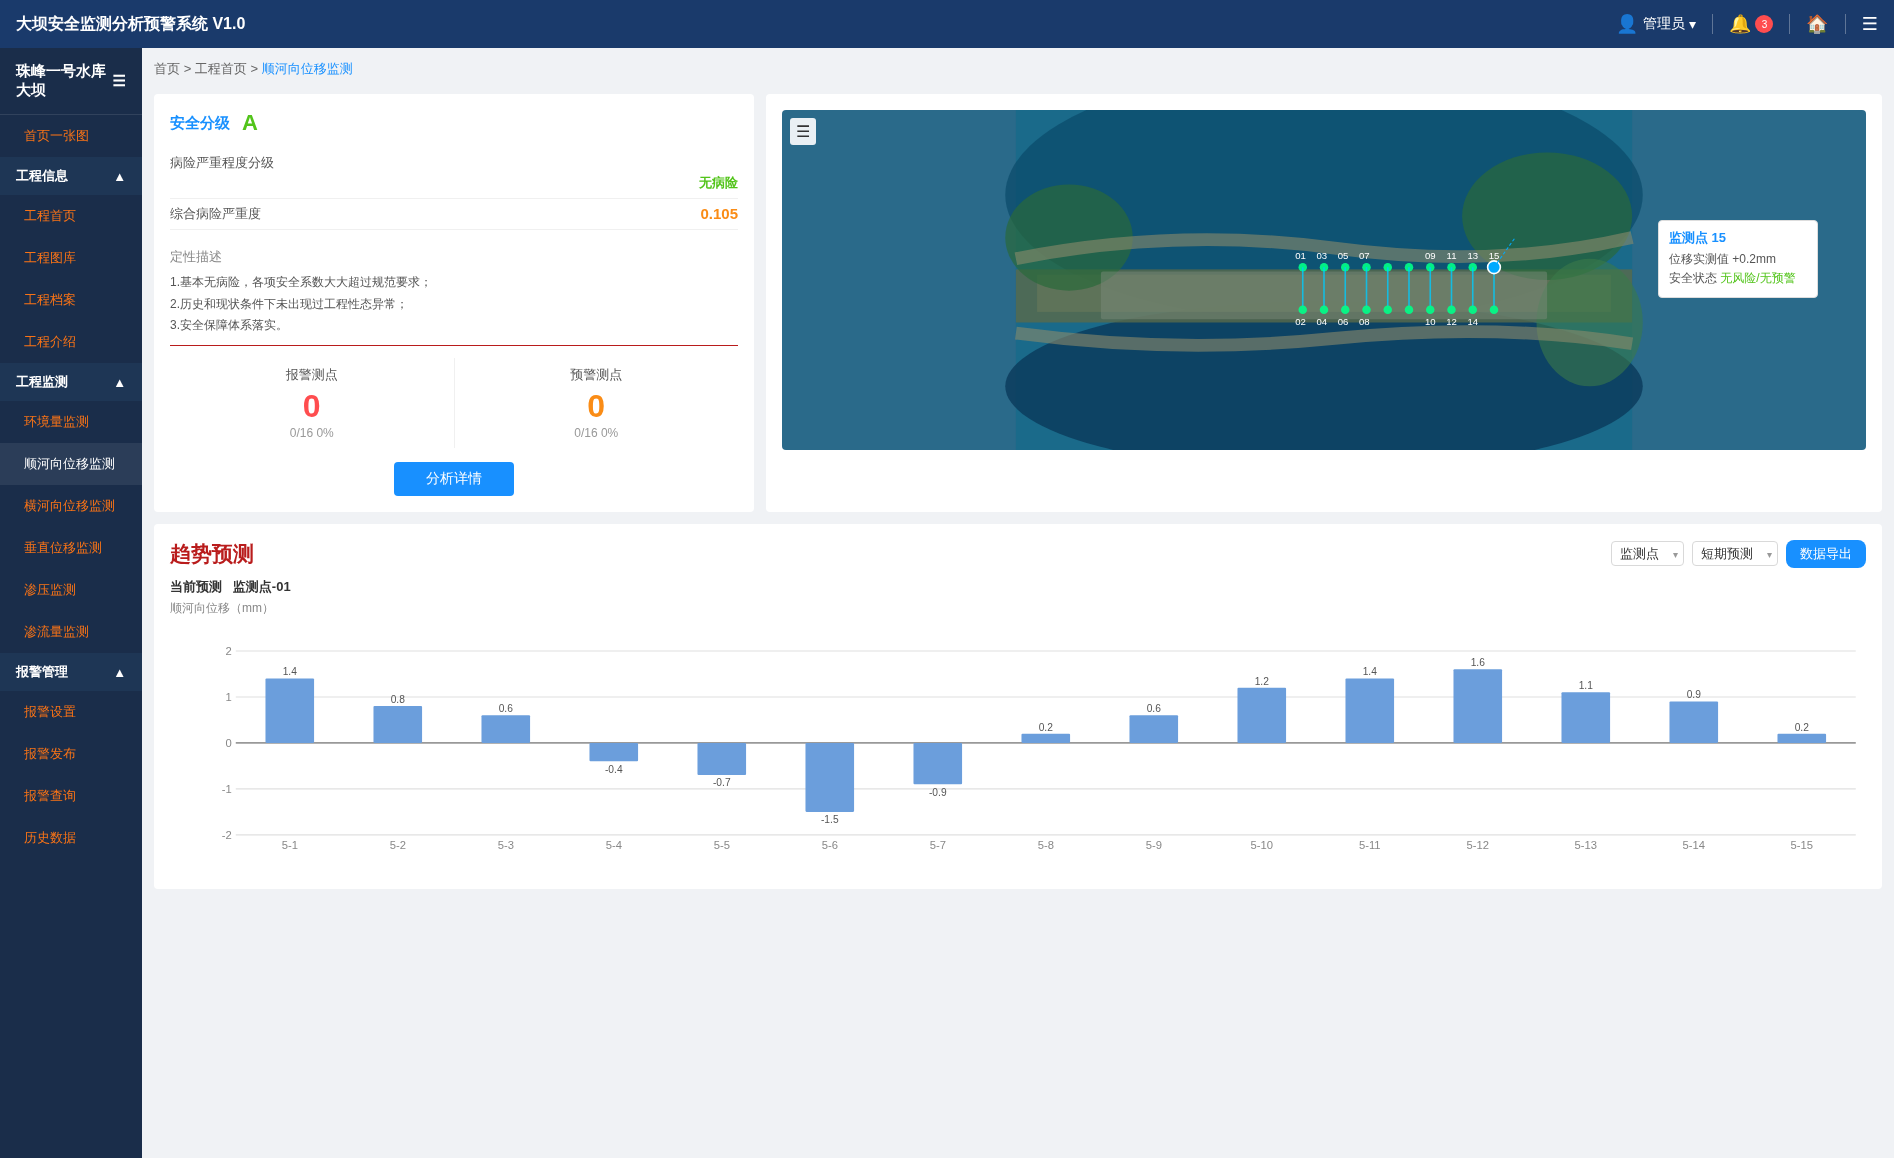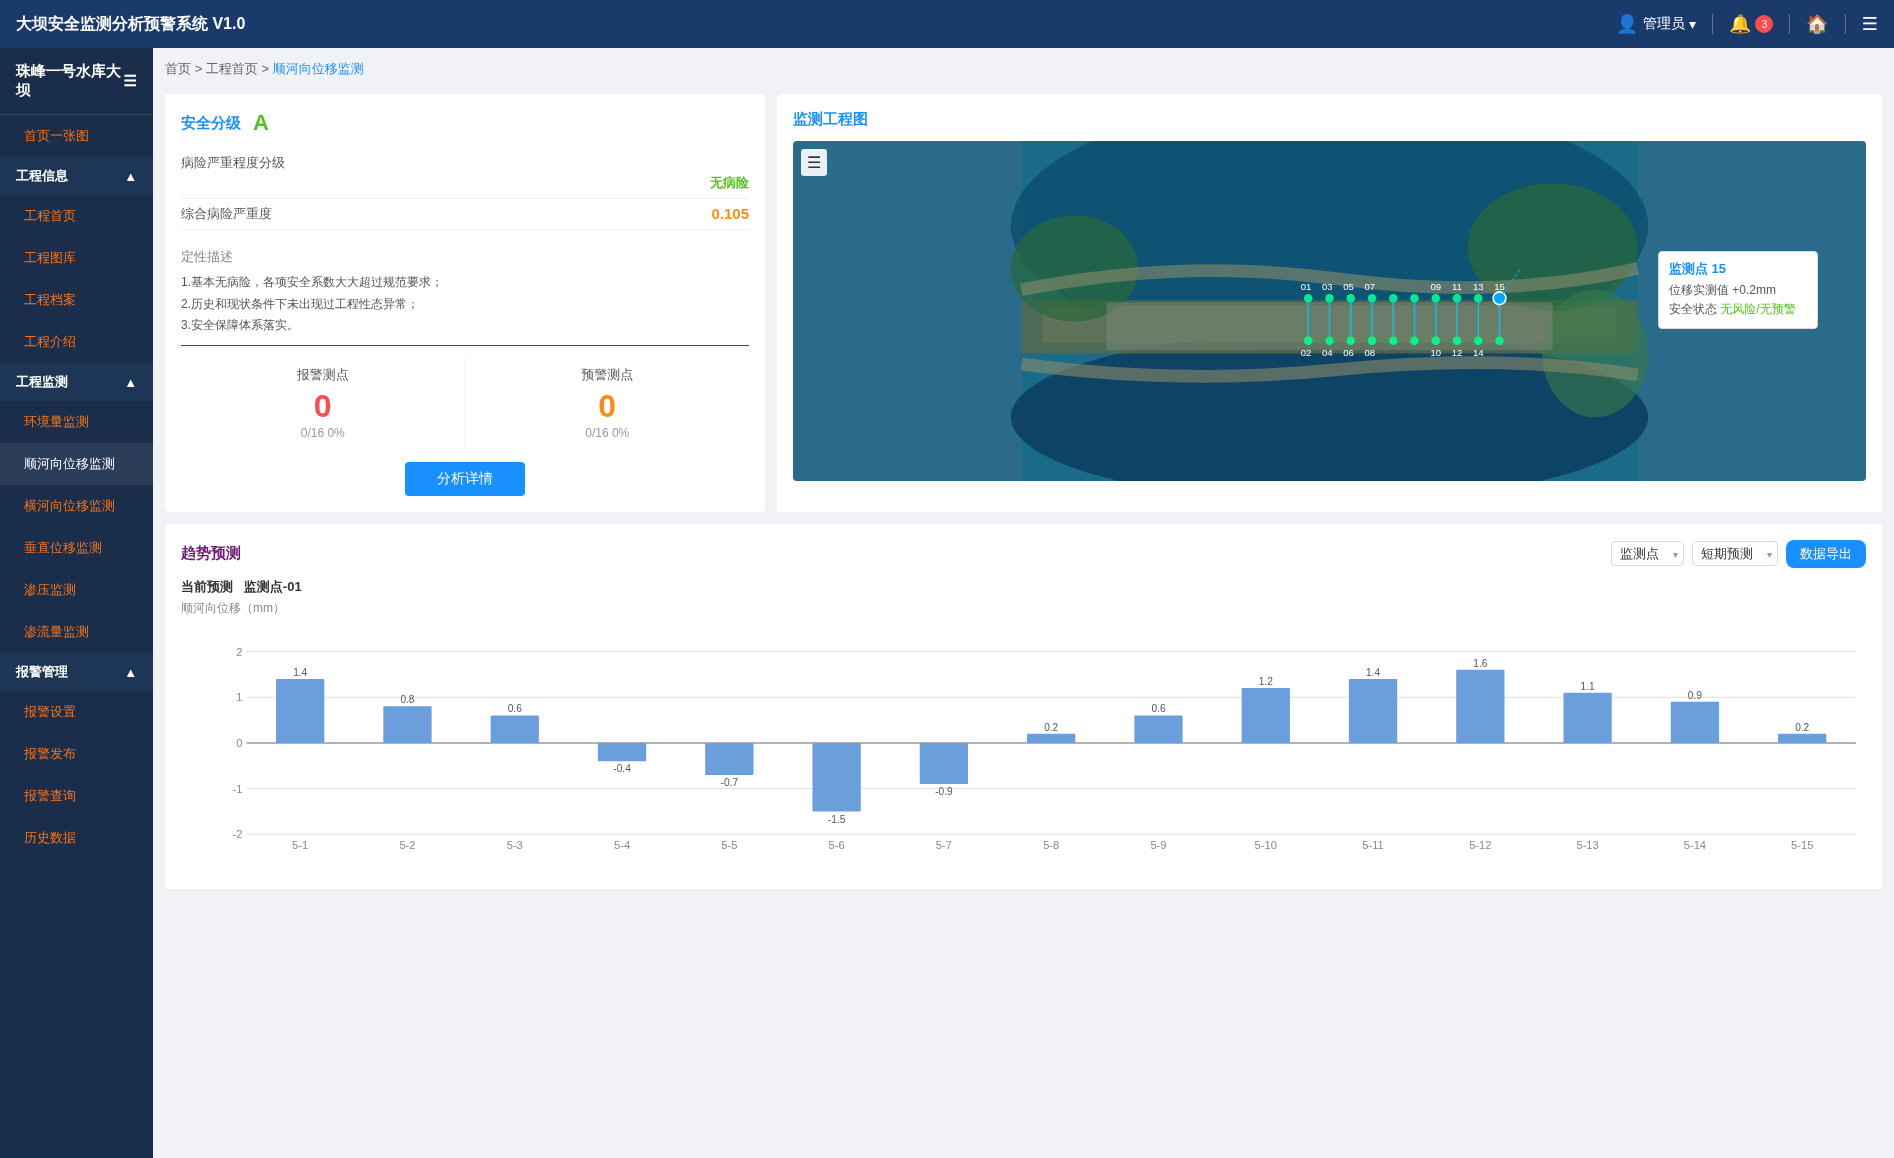--- a/index.html
+++ b/index.html
@@ -56,21 +56,21 @@
 
     
     .main-layout {
       display: flex;
       flex: 1;
       overflow: hidden;
     }
 
     
     .sidebar {
-      width: 153px;
+      width: 142px;
       background: #1a2d4a;
       color: white;
       display: flex;
       flex-direction: column;
       flex-shrink: 0;
       overflow-y: auto;
     }
     .sidebar-header {
       padding: 14px 16px;
       display: flex;
@@ -242,21 +242,21 @@
       border-radius: 4px;
       padding: 16px;
       flex-shrink: 0;
     }
     .trend-header {
       display: flex;
       align-items: center;
       justify-content: space-between;
       margin-bottom: 10px;
     }
-    .trend-title { font-size: 15px; font-weight: bold; color: #701a75; }
+    .trend-title { font-size: 21px; font-weight: bold; color: #b91c1c; }
     .trend-controls { display: flex; gap: 8px; align-items: center; }
     .select-box {
       border: 1px solid #d9d9d9;
       border-radius: 4px;
       padding: 4px 24px 4px 8px;
       font-size: 13px;
       color: #333;
       background: white;
       cursor: pointer;
       appearance: none;
@@ -446,23 +446,20 @@
             <div class="alert-card-title">预警测点</div>
             <div class="alert-count-orange">0</div>
             <div class="alert-sub">0/16  0%</div>
           </div>
         </div>
 
         <button class="analyze-btn">分析详情</button>
       </div>
 
       <div class="map-panel">
-        <div class="panel-title">
-          <span>监测工程图</span>
-        </div>
         <div class="map-container">
           
           <svg width="100%" height="100%" viewBox="0 0 580 320" xmlns="http://www.w3.org/2000/svg">
 
             <rect width="580" height="320" fill="#1a6a8a"></rect>
 
             <ellipse cx="290" cy="80" rx="300" ry="120" fill="#0a4a6a" opacity="0.7"></ellipse>
             <ellipse cx="290" cy="260" rx="300" ry="80" fill="#0a3a5a" opacity="0.8"></ellipse>
 
             <rect x="0" y="150" width="580" height="50" fill="#5a6a4a" opacity="0.8"></rect>

